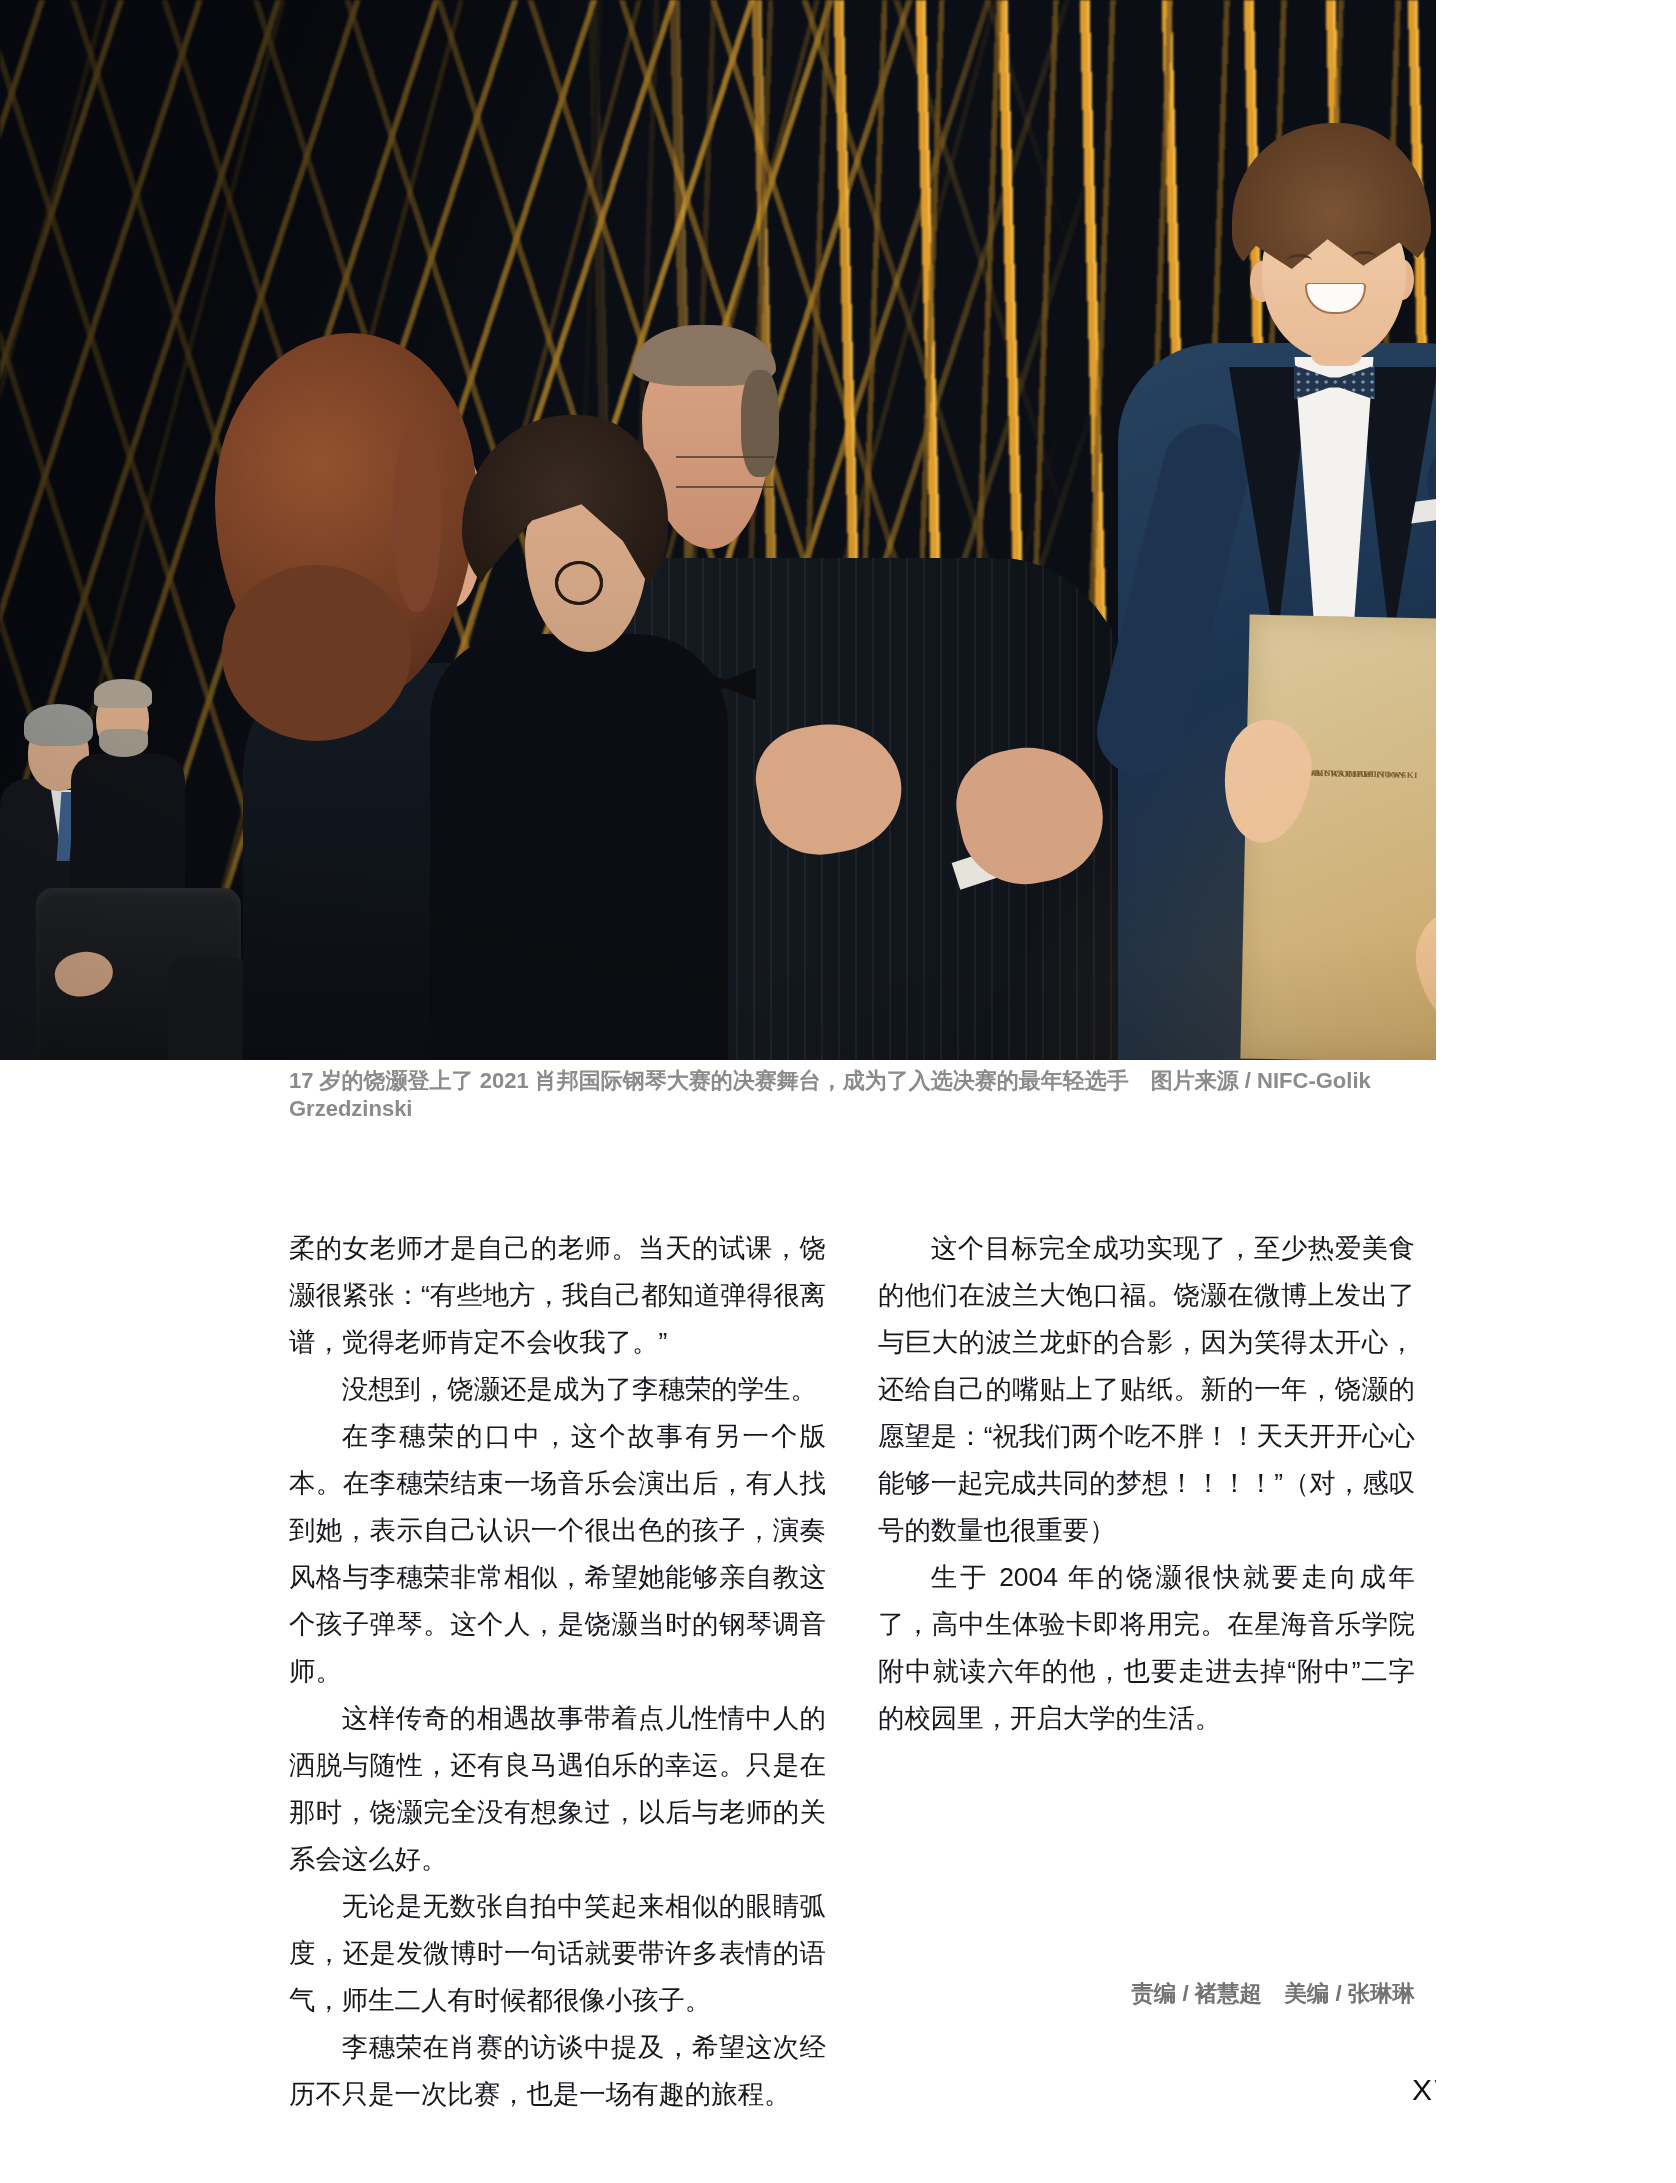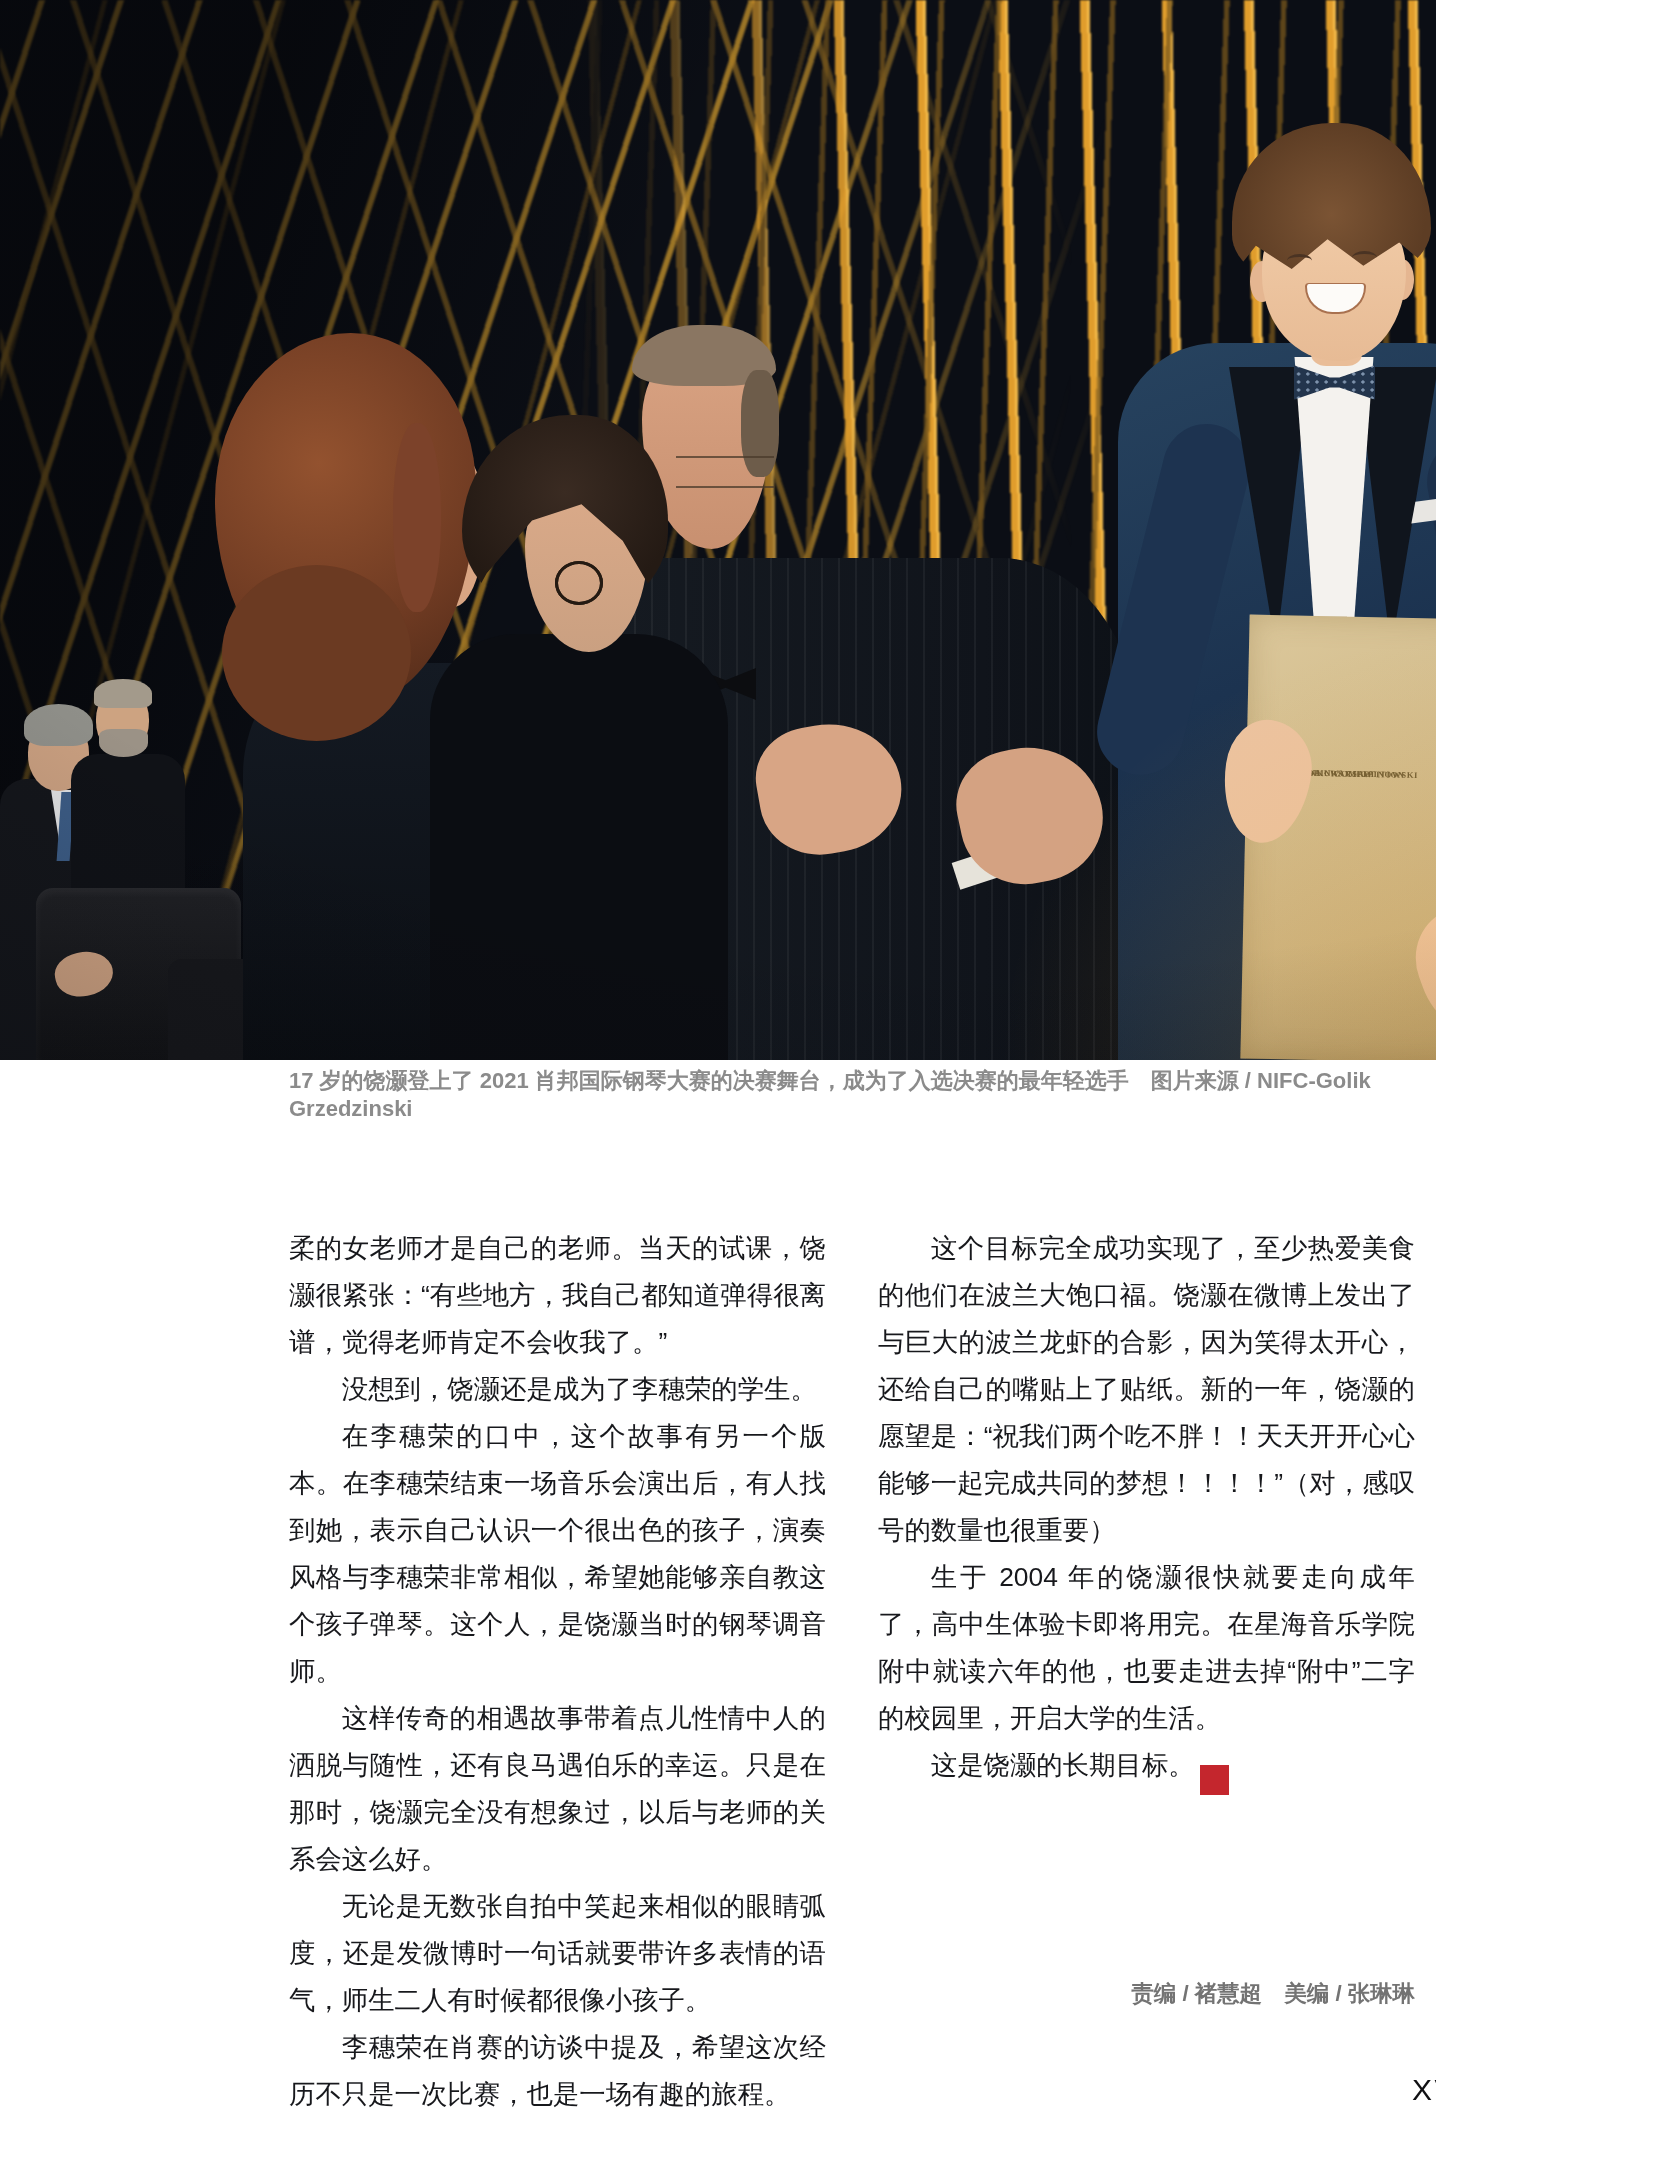--- a/index.html
+++ b/index.html
@@ -226,24 +226,20 @@
     <p>没想到，饶灏还是成为了李穗荣的学生。</p>
     <p>在李穗荣的口中，这个故事有另一个版本。在李穗荣结束一场音乐会演出后，有人找到她，表示自己认识一个很出色的孩子，演奏风格与李穗荣非常相似，希望她能够亲自教这个孩子弹琴。这个人，是饶灏当时的钢琴调音师。</p>
     <p>这样传奇的相遇故事带着点儿性情中人的洒脱与随性，还有良马遇伯乐的幸运。只是在那时，饶灏完全没有想象过，以后与老师的关系会这么好。</p>
     <p>无论是无数张自拍中笑起来相似的眼睛弧度，还是发微博时一句话就要带许多表情的语气，师生二人有时候都很像小孩子。</p>
     <p>李穗荣在肖赛的访谈中提及，希望这次经历不只是一次比赛，也是一场有趣的旅程。</p>
   </div>
 
   <div class="col col-right">
     <p>这个目标完全成功实现了，至少热爱美食的他们在波兰大饱口福。饶灏在微博上发出了与巨大的波兰龙虾的合影，因为笑得太开心，还给自己的嘴贴上了贴纸。新的一年，饶灏的愿望是：“祝我们两个吃不胖！！天天开开心心能够一起完成共同的梦想！！！！”（对，感叹号的数量也很重要）</p>
     <p>生于 2004 年的饶灏很快就要走向成年了，高中生体验卡即将用完。在星海音乐学院附中就读六年的他，也要走进去掉“附中”二字的校园里，开启大学的生活。</p>
-    <p><span>这是饶灏的长期目标。</span><span class="endmark">
-          <span>NC</span>
-          <span>PA</span>
-        </span></p>
   </div>
 
   <div class="credits">责编 / 褚慧超　美编 / 张琳琳</div>
 
   <div class="footer">
     <span>XVIII</span>
     <span>59</span>
   </div>
 
 </div>

